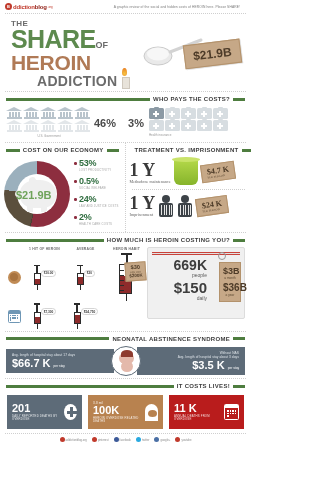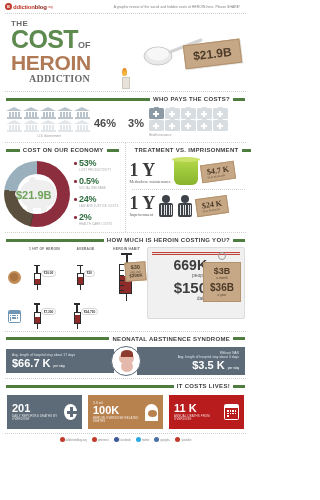--- a/index.html
+++ b/index.html
@@ -26,21 +26,21 @@
   .tagline { font-size:3.3px; color:#7a7a7a; margin-left:auto; margin-right:6px; letter-spacing:.1px;}
 
   .dotline { height:1px; border-top:1px dotted #cfcfcf; margin:0 5px; }
 
   
   .hero { position:relative; height:77px; padding:5px 0 0 11px; }
   .hero-the { font-size:8px; color:#6b6b6b; letter-spacing:.4px; font-weight:bold; }
   .hero-cost { font-size:25px; font-weight:bold; color:#5d8a4e; letter-spacing:-.6px; line-height:.95; }
   .hero-of { font-size:9px; color:#6b6b6b; font-weight:bold; }
   .hero-heroin { font-size:21px; font-weight:bold; color:#b07a56; letter-spacing:-.3px; line-height:1; }
-  .hero-addiction { font-size:10px; font-weight:bold; color:#6b6b6b; letter-spacing:.3px; margin-left:18px;font-family:Liberation Serif, serif; }
+  .hero-addiction { font-size:14px; font-weight:bold; color:#6b6b6b; letter-spacing:.3px; margin-left:26px; }
 
   .spoon { position:absolute; right:46px; top:24px; }
   .candle { position:absolute; left:122px; top:54px; }
   .flame { width:5px; height:8px; background:radial-gradient(circle at 50% 70%, #f5c242, #e8781f); border-radius:50% 50% 50% 50%/60% 60% 40% 40%; }
   .candle-body { width:8px; height:12px; background:#e8e3da; border:.5px solid #cfc8bd; margin:1px auto 0; }
 
   .pricetag {
     position:absolute; right:10px; top:28px;
     background:#c6a887; border:1px solid #b3926c;
     padding:4px 8px; transform:rotate(-7deg);
@@ -139,21 +139,21 @@
   .bigtag .a{font-size:5.5px;font-weight:bold;color:#4d3b28;line-height:1;}
   .bigtag .b{font-size:2.6px;color:#5d4a33;}
   .bigtag .c{font-size:4.5px;font-weight:bold;color:#4d3b28;line-height:1;}
 
   .baggy { width:98px; height:72px; background:#f0f0f0; border:1px solid #dcdcdc; border-radius:2px; position:relative; padding:10px 6px 0 7px; }
   .baggy .zip { position:absolute; left:4px; right:4px; top:4px; height:2.5px; background:#e2e2e2; border-top:1px solid #c9423a; border-bottom:1px solid #c9423a;}
   .b-669 { font-size:14px; font-weight:bold; color:#3d3d3d; line-height:1; }
   .b-people { font-size:5px; color:#5a5a5a; text-align:right; width:52px; }
   .b-150 { font-size:15px; font-weight:bold; color:#3d3d3d; line-height:1; margin-top:2px;}
   .b-daily { font-size:5px; color:#5a5a5a; text-align:right; width:52px; }
-  .tagbig { position:absolute; right:3px; top:14px; width:38px; background:#c6a887; border:1px solid #b3926c; padding:4px 3px; text-align:center; }
+  .tagbig { position:absolute; right:3px; top:14px; width:22px; background:#c6a887; border:1px solid #b3926c; padding:4px 3px; text-align:center; }
   .tagbig .t1{font-size:9px;font-weight:bold;color:#4d3b28;line-height:1;}
   .tagbig .t2{font-size:3.2px;color:#5d4a33;margin-bottom:3px;}
   .tagbig .t3{font-size:10px;font-weight:bold;color:#4d3b28;line-height:1;}
   .tagbig .t4{font-size:3.2px;color:#5d4a33;}
   .tagstring { position:absolute; right:18px; top:4px; width:8px; height:8px; border:1px solid #9a9a9a; border-radius:50%; }
 
   
   .nas { display:flex; align-items:center; padding:2px 6px 3px; position:relative; }
   .nasbox { background:#5d6b78; color:#fff; padding:4px 6px; }
   .nasbox.l { width:108px; }
@@ -202,21 +202,21 @@
       <span class="logo-text"><span>ddiction</span><span class="dark">blog</span></span>
       <span class="logo-tld">.org</span>
     </div>
     <div class="tagline">A graphic review of the social and hidden costs of HEROIN here. Please SHARE!</div>
   </div>
   <div class="dotline"></div>
 
   <div class="hero">
     <div class="hero-the">THE</div>
     <div>
-      <span class="hero-cost">COST</span><span class="hero-of">OF</span>
+      <span class="hero-cost">SHARE</span><span class="hero-of">OF</span>
     </div>
     <div class="hero-heroin">HEROIN</div>
     <div class="hero-addiction">ADDICTION</div>
 
     <svg class="spoon" width="62" height="30" viewBox="0 0 62 30">
       <ellipse cx="15" cy="18" rx="14" ry="9" fill="#e9e9e9" stroke="#cacaca" stroke-width="1"></ellipse>
       <ellipse cx="15" cy="16" rx="11" ry="6.5" fill="#f7f7f7"></ellipse>
       <path d="M27 14 L58 2" stroke="#d3d3d3" stroke-width="3" stroke-linecap="round" fill="none"></path>
     </svg>
 

